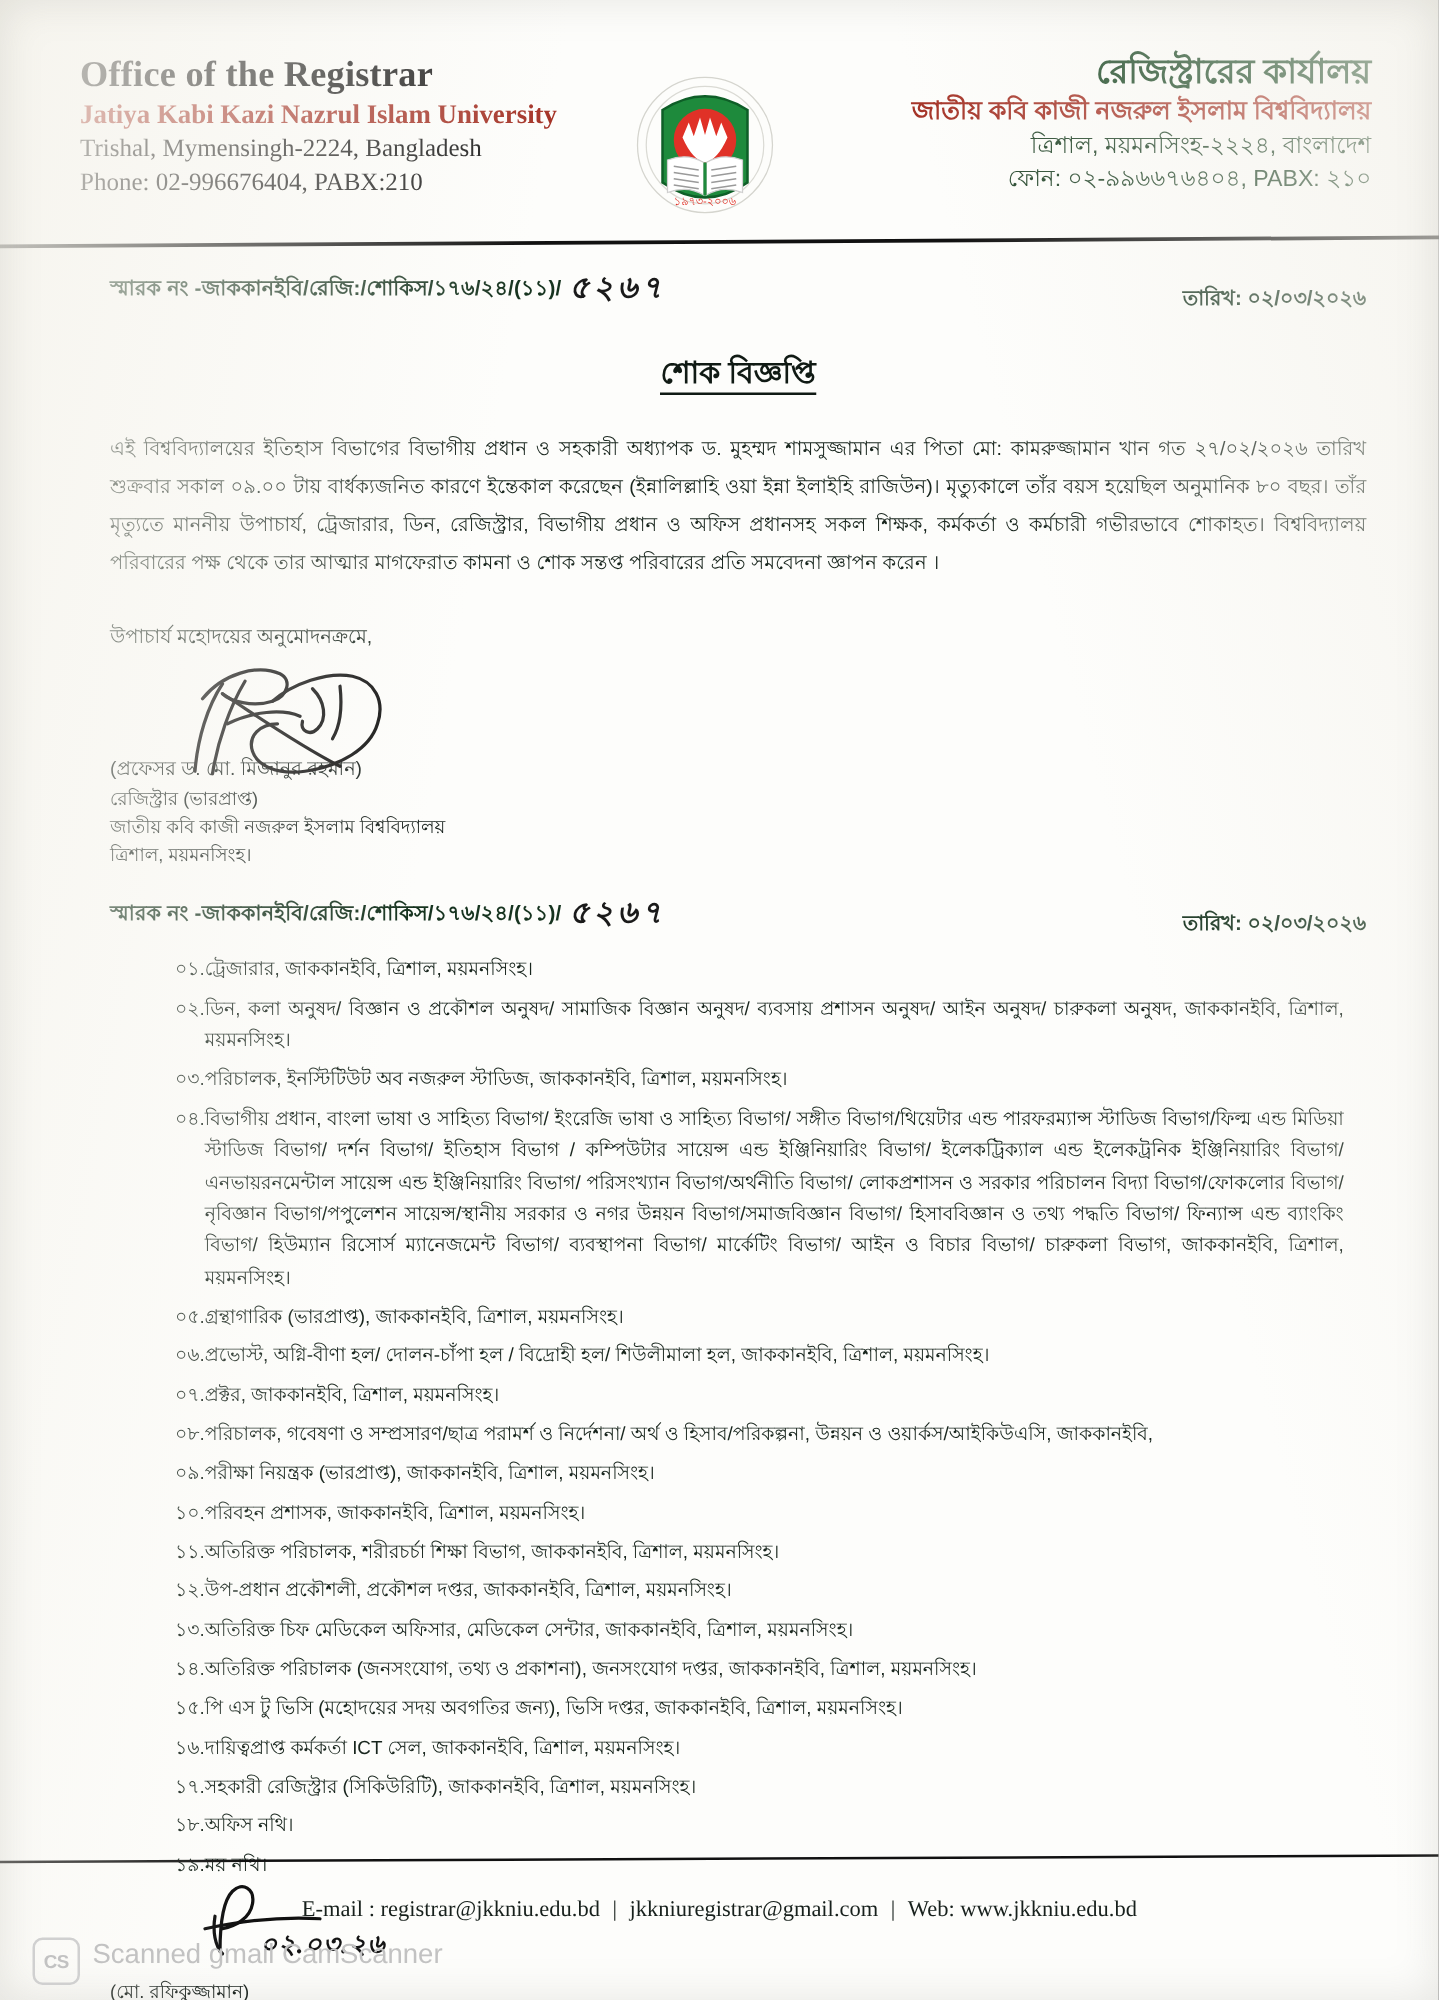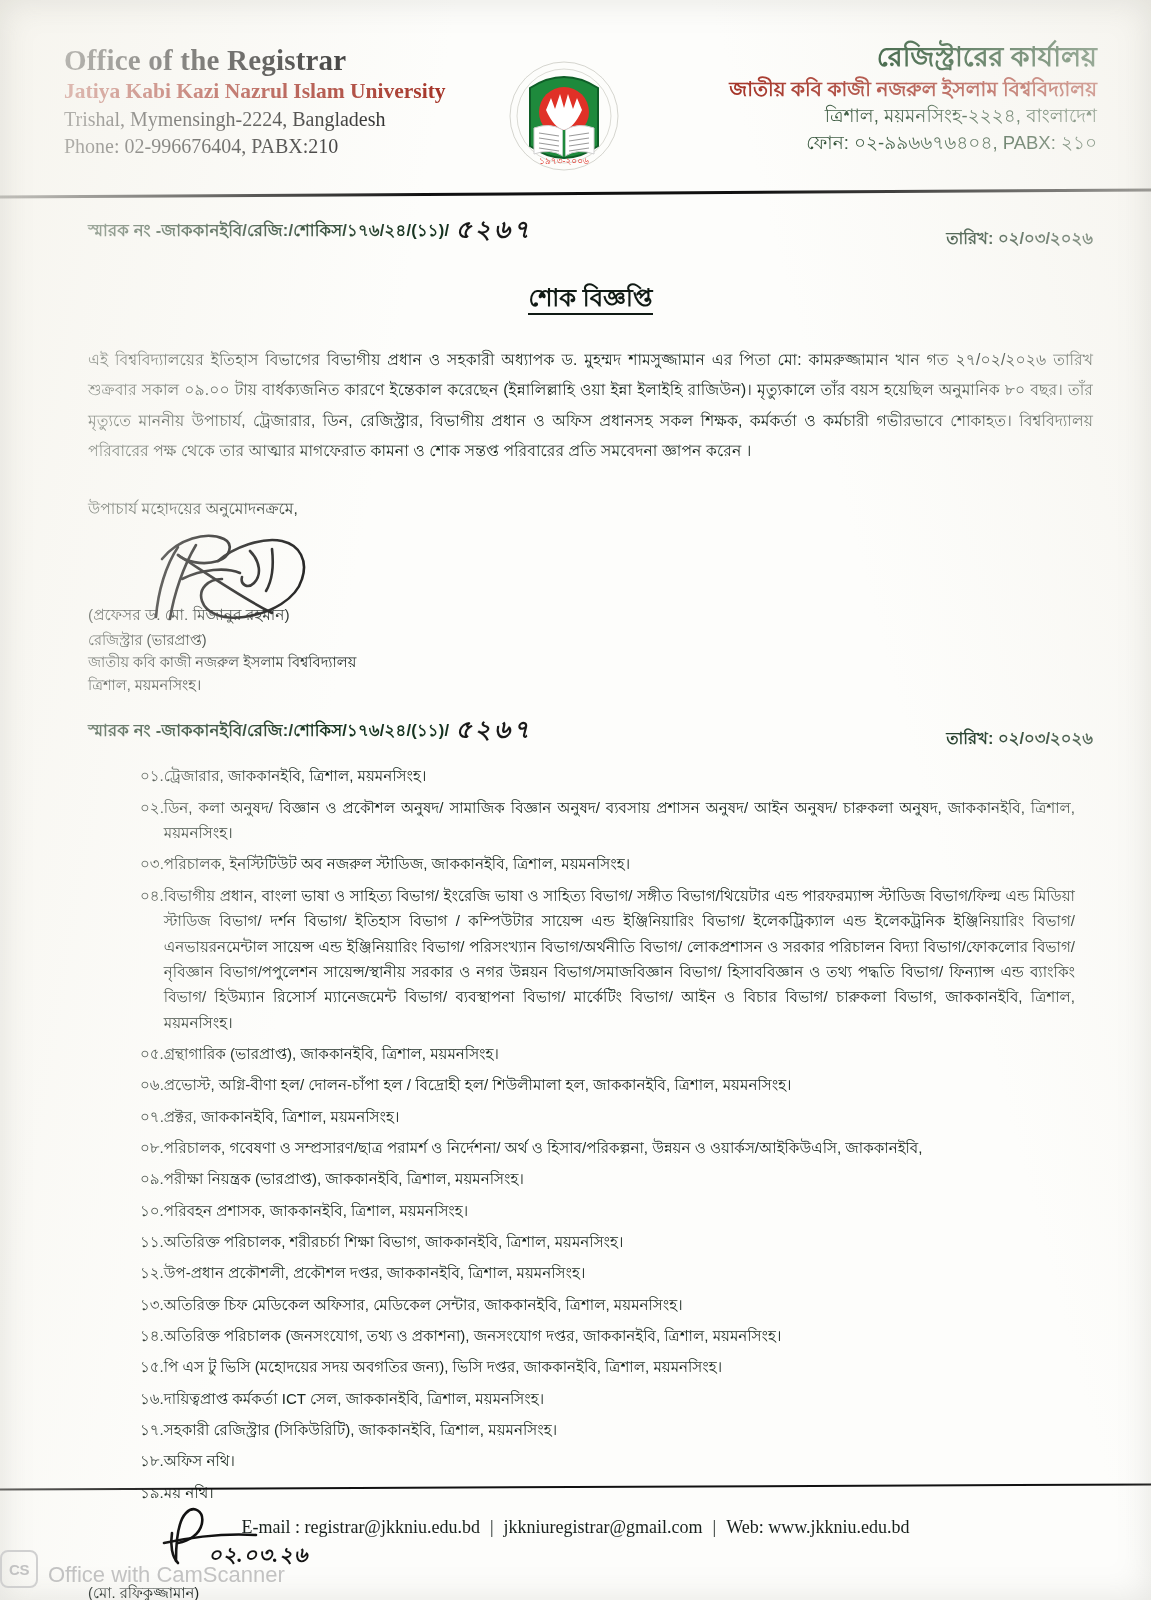--- a/index.html
+++ b/index.html
@@ -166,22 +166,22 @@
   }
   .footer{
     position:absolute;left:0;right:0;bottom:62px;
     text-align:center;
     font-family:"Liberation Serif", serif;
     font-size:18px;color:#17201c;
   }
   .footer .sep{padding:0 10px;color:#17201c;}
 
   .watermark{
-    position:absolute;left:0;bottom:12px;
-    display:flex;align-items:flex-end;gap:10px;
+    position:absolute;left:26px;bottom:12px;
+    display:flex;align-items:flex-start;gap:10px;
     font-family:"Liberation Sans", sans-serif;
     z-index:7;
   }
   .cs-badge{
     width:34px;height:34px;border-radius:8px;
     border:2.5px solid #d0d0d0;
     display:flex;align-items:center;justify-content:center;
     font-size:15px;font-weight:bold;color:#c2c2c2;
     letter-spacing:-.5px;
   }
@@ -381,18 +381,18 @@
   </div>
 
   <div class="rule-bottom"></div>
 
   <div class="footer">
     <span>E-mail : registrar@jkkniu.edu.bd</span><span class="sep">|</span><span>jkkniuregistrar@gmail.com</span><span class="sep">|</span><span>Web: www.jkkniu.edu.bd</span>
   </div>
 
   <div class="watermark">
     <div class="cs-badge">CS</div>
-    <div class="cs-text">Office with CamScanner</div>
+    <div class="cs-text">Scanned gmail CamScanner</div>
   </div>
 
   <div class="scan-tint"></div>
   <div class="edge-shadow"></div>
 </div>
 
 </body></html>

